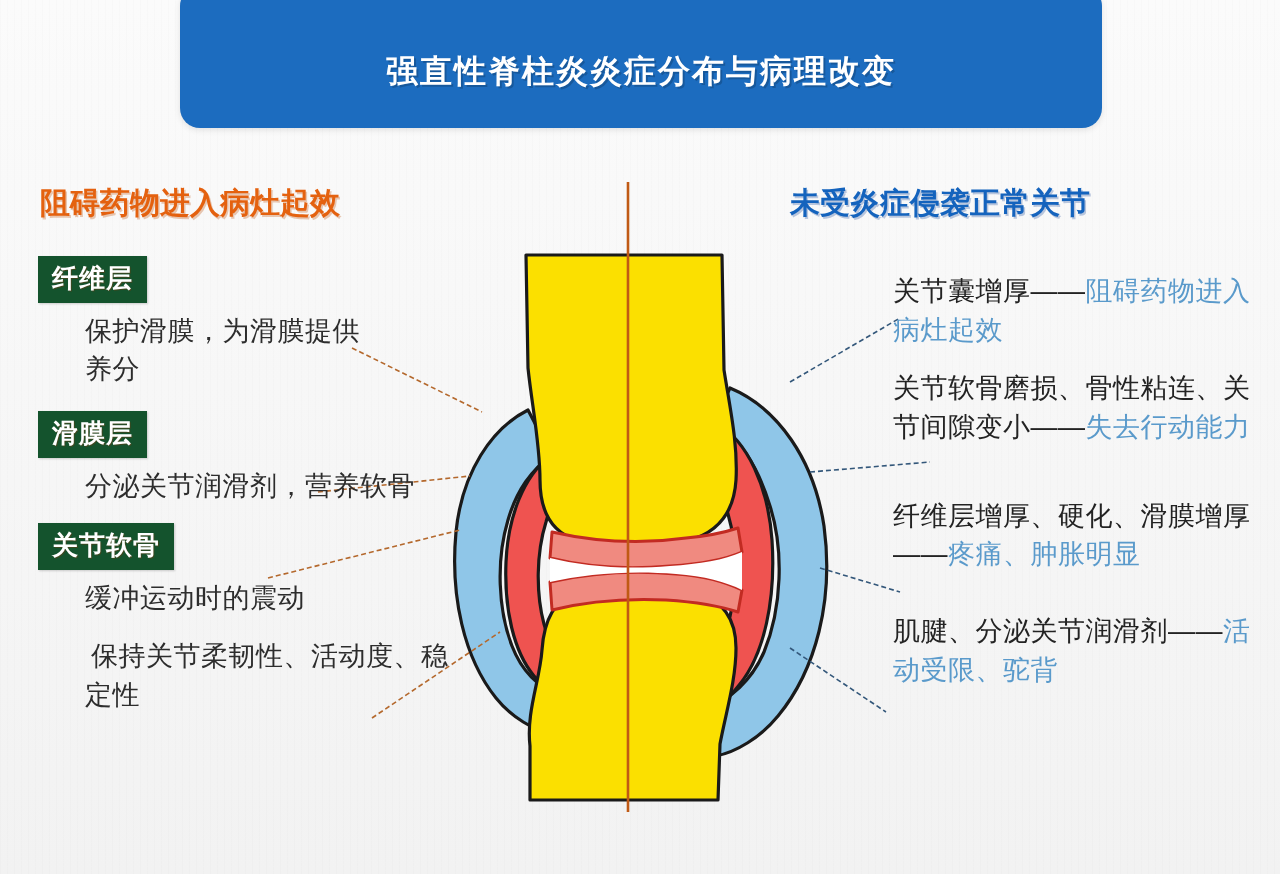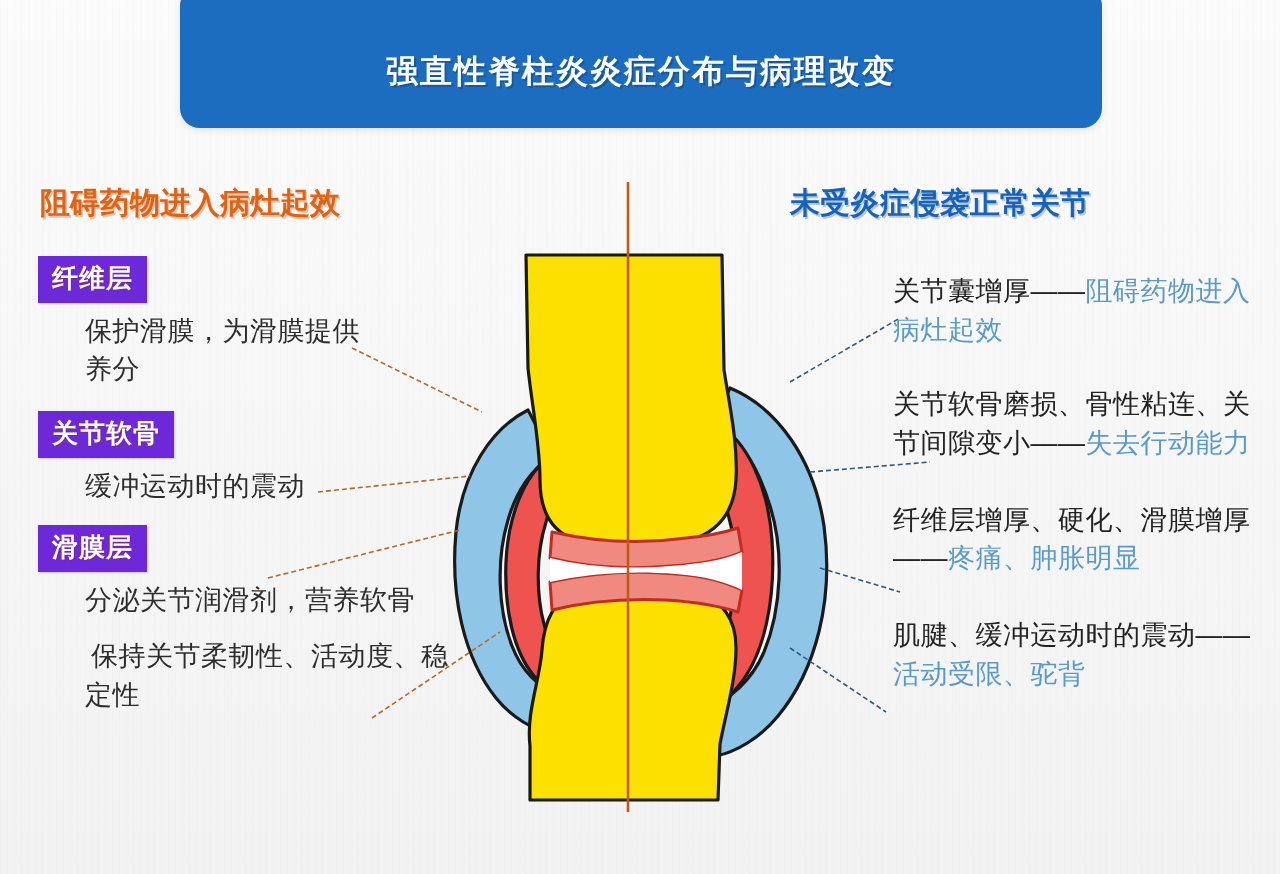--- a/index.html
+++ b/index.html
@@ -36,21 +36,21 @@
   }
   .col-head.left{left:40px;top:183px;color:#e4610f;
     text-shadow:1.5px 1.5px 0 rgba(190,80,10,0.30);}
   .col-head.right{left:790px;top:183px;color:#1463bd;
     text-shadow:1.5px 1.5px 0 rgba(20,70,150,0.28);}
 
   
   .left-col{position:absolute;left:38px;top:256px;width:430px;}
   .lblock{margin-bottom:8px;}
   .badge{
-    display:inline-block;background:#6d28d9;color:#fff;
+    display:inline-block;background:#14532d;color:#fff;
     font-size:26px;font-weight:bold;letter-spacing:1px;
     padding:5px 14px 7px 14px;margin-bottom:9px;
     box-shadow:1px 1px 2px rgba(0,0,0,0.18);
     text-shadow:1px 1px 0 rgba(140,50,5,0.35);
   }
   .ldesc{
     color:#2d2d2d;font-size:27px;line-height:1.42;letter-spacing:0.5px;
     max-width:400px;
     margin-left:47px;
   }
@@ -60,22 +60,22 @@
   
   .lb1{margin-bottom:22px;}
   .lb2{margin-bottom:20px;}
   .lb3{margin-bottom:18px;}
 
   
   .right-col{position:absolute;left:893px;top:272px;width:360px;}
   .rblock{margin-bottom:28px;}
   .rtext{font-size:27px;line-height:1.44;color:#232323;letter-spacing:0.5px;}
   .rtext .hl{color:#5a9acb;}
-  .rb1{margin-bottom:35px;}
-  .rb2{margin-bottom:38px;}
+  .rb1{margin-bottom:19px;}
+  .rb2{margin-bottom:50px;}
   .rb3{margin-bottom:38px;}
 
   
   .figure{position:absolute;left:400px;top:160px;width:500px;height:680px;}
   .figure svg{display:block;width:500px;height:680px;}
 
   
   .leaders{position:absolute;inset:0;pointer-events:none;}
 </style>
 </head>
@@ -214,30 +214,30 @@
   <line x1="790" y1="648" x2="886" y2="712" stroke="#33577a" stroke-width="1.6" stroke-dasharray="5 3"></line>
 </svg>
 
 <div class="left-col">
 
   <div class="lblock lb1">
     <div class="badge">纤维层</div>
     <div class="ldesc">保护滑膜，为滑膜提供养分</div>
   </div>
 
+  <div class="lblock lb3">
+    <div class="badge">滑膜层</div>
+    <div class="ldesc">分泌关节润滑剂，营养软骨</div>
+  </div>
+
   <div class="lblock lb2">
     <div class="badge">关节软骨</div>
     <div class="ldesc">缓冲运动时的震动</div>
   </div>
 
-  <div class="lblock lb3">
-    <div class="badge">滑膜层</div>
-    <div class="ldesc">分泌关节润滑剂，营养软骨</div>
-  </div>
-
   <div class="lblock lb4">
     <div class="ldesc"> 保持关节柔韧性、活动度、稳定性</div>
   </div>
 
 </div>
 
 <div class="right-col">
 
   <div class="rblock rb1">
     <div class="rtext"><span>关节囊增厚——</span><span class="hl">阻碍药物进入病灶起效</span></div>
@@ -245,16 +245,16 @@
 
   <div class="rblock rb2">
     <div class="rtext"><span>关节软骨磨损、骨性粘连、关节间隙变小——</span><span class="hl">失去行动能力</span></div>
   </div>
 
   <div class="rblock rb3">
     <div class="rtext"><span>纤维层增厚、硬化、滑膜增厚——</span><span class="hl">疼痛、肿胀明显</span></div>
   </div>
 
   <div class="rblock rb4">
-    <div class="rtext"><span>肌腱、缓冲运动时的震动——</span><span class="hl">活动受限、驼背</span></div>
+    <div class="rtext"><span>肌腱、分泌关节润滑剂——</span><span class="hl">活动受限、驼背</span></div>
   </div>
 
 </div>
 
 </body></html>

